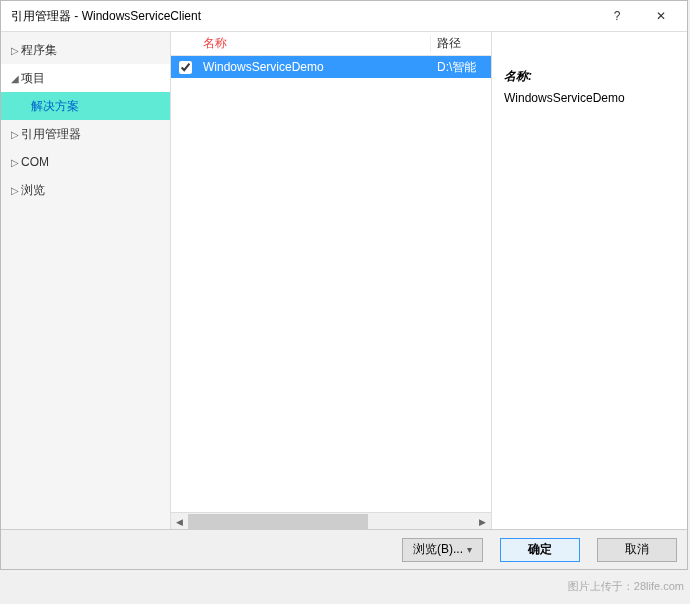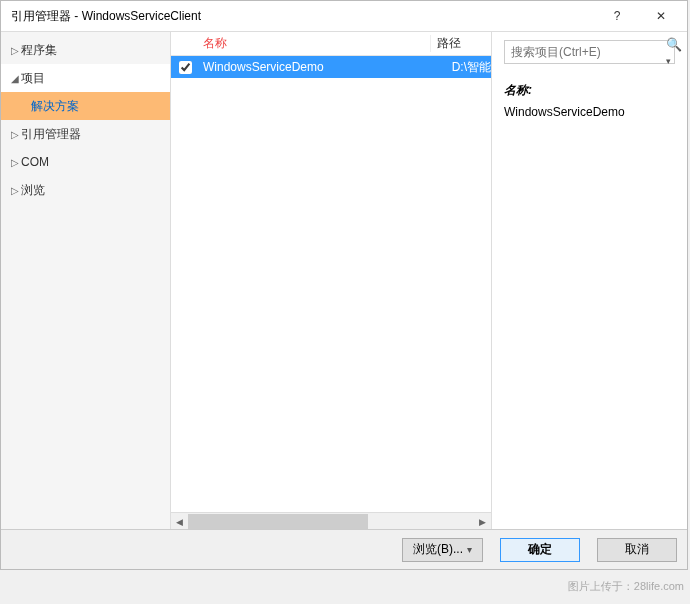--- a/index.html
+++ b/index.html
@@ -9,39 +9,39 @@
     .titlebar-title { flex: 1; color: #000; }
     .titlebar-controls { display: flex; }
     .titlebar-btn { width: 44px; height: 28px; display: flex; align-items: center; justify-content: center; color: #333; cursor: default; }
     
     .content { flex: 1; display: flex; border-top: 1px solid #ddd; min-height: 0; }
     
     .sidebar { width: 170px; background: #f5f5f5; border-right: 1px solid #ddd; padding-top: 4px; }
     .nav-item { display: flex; align-items: center; height: 28px; padding-left: 10px; color: #333; cursor: default; }
     .nav-item.active { background: #fff; }
     .nav-item .arrow { width: 10px; display: inline-block; color: #666; font-size: 10px; }
-    .nav-sub { padding-left: 30px; height: 28px; display: flex; align-items: center; color: #0066cc; background: #fdba74; }
+    .nav-sub { padding-left: 30px; height: 28px; display: flex; align-items: center; color: #0066cc; background: #5eead4; }
     
     .center { flex: 1; display: flex; flex-direction: column; border-right: 1px solid #ddd; min-width: 0; }
     .search-box { width: 190px; border: 1px solid #ccc; height: 24px; display: flex; align-items: center; padding: 0 6px; background: #fff; }
     .search-input { flex: 1; border: none; outline: none; font-size: 12px; color: #888; }
     .search-icon { color: #555; font-size: 13px; }
     
     .list-header { display: flex; height: 24px; align-items: center; border-bottom: 1px solid #e5e5e5; background: #fff; }
     .col-check { width: 28px; }
     .col-name { flex: 1; padding-left: 4px; color: #ef4444; border-right: 1px solid #eee; }
     .col-path { width: 60px; padding-left: 6px; color: #333; }
     
     .list-body { flex: 1; overflow: hidden; background: #fff; position: relative; }
     .list-row { display: flex; height: 22px; align-items: center; }
     .list-row.selected { background: #3399ff; color: #fff; }
     .cell-check { width: 28px; display: flex; justify-content: center; }
     .cell-check input { accent-color: #fff; }
     .cell-name { flex: 1; padding-left: 4px; white-space: nowrap; overflow: hidden; }
-    .cell-path { width: 60px; padding-left: 6px; white-space: nowrap; overflow: hidden; text-align: right; }
+    .cell-path { width: 60px; padding-left: 6px; white-space: nowrap; overflow: hidden; }
     
     .hscroll { height: 17px; background: #f0f0f0; border-top: 1px solid #ddd; position: relative; }
     .hscroll-thumb { position: absolute; left: 17px; top: 1px; height: 15px; width: 180px; background: #cdcdcd; }
     .hscroll-arrow { position: absolute; top: 0; width: 17px; height: 17px; display: flex; align-items: center; justify-content: center; color: #666; font-size: 9px; }
     .hscroll-arrow.left { left: 0; }
     .hscroll-arrow.right { right: 0; }
     
     .detail { width: 195px; padding: 36px 12px 12px 12px; background: #fff; }
     .detail-label { font-weight: bold; color: #000; margin-bottom: 6px; font-style: italic; }
     .detail-value { color: #000; }
@@ -112,24 +112,20 @@
         </div>
       </div>
       <div class="hscroll">
         <div class="hscroll-arrow left">◀</div>
         <div class="hscroll-thumb"></div>
         <div class="hscroll-arrow right">▶</div>
       </div>
     </div>
 
     <div class="detail">
-      <div class="search-box" style="margin:-28px 0 18px 0; width:100%;">
-        <input class="search-input" placeholder="搜索项目(Ctrl+E)" style="">
-        <span class="search-icon">🔍<span style="font-size:9px;">▾</span></span>
-      </div>
       <div class="detail-label">名称:</div>
       <div class="detail-value">WindowsServiceDemo</div>
     </div>
   </div>
 
   <div class="footer">
     <div class="btn dropdown">
       <span>浏览(B)...</span>
     </div>
     <div class="btn primary">

